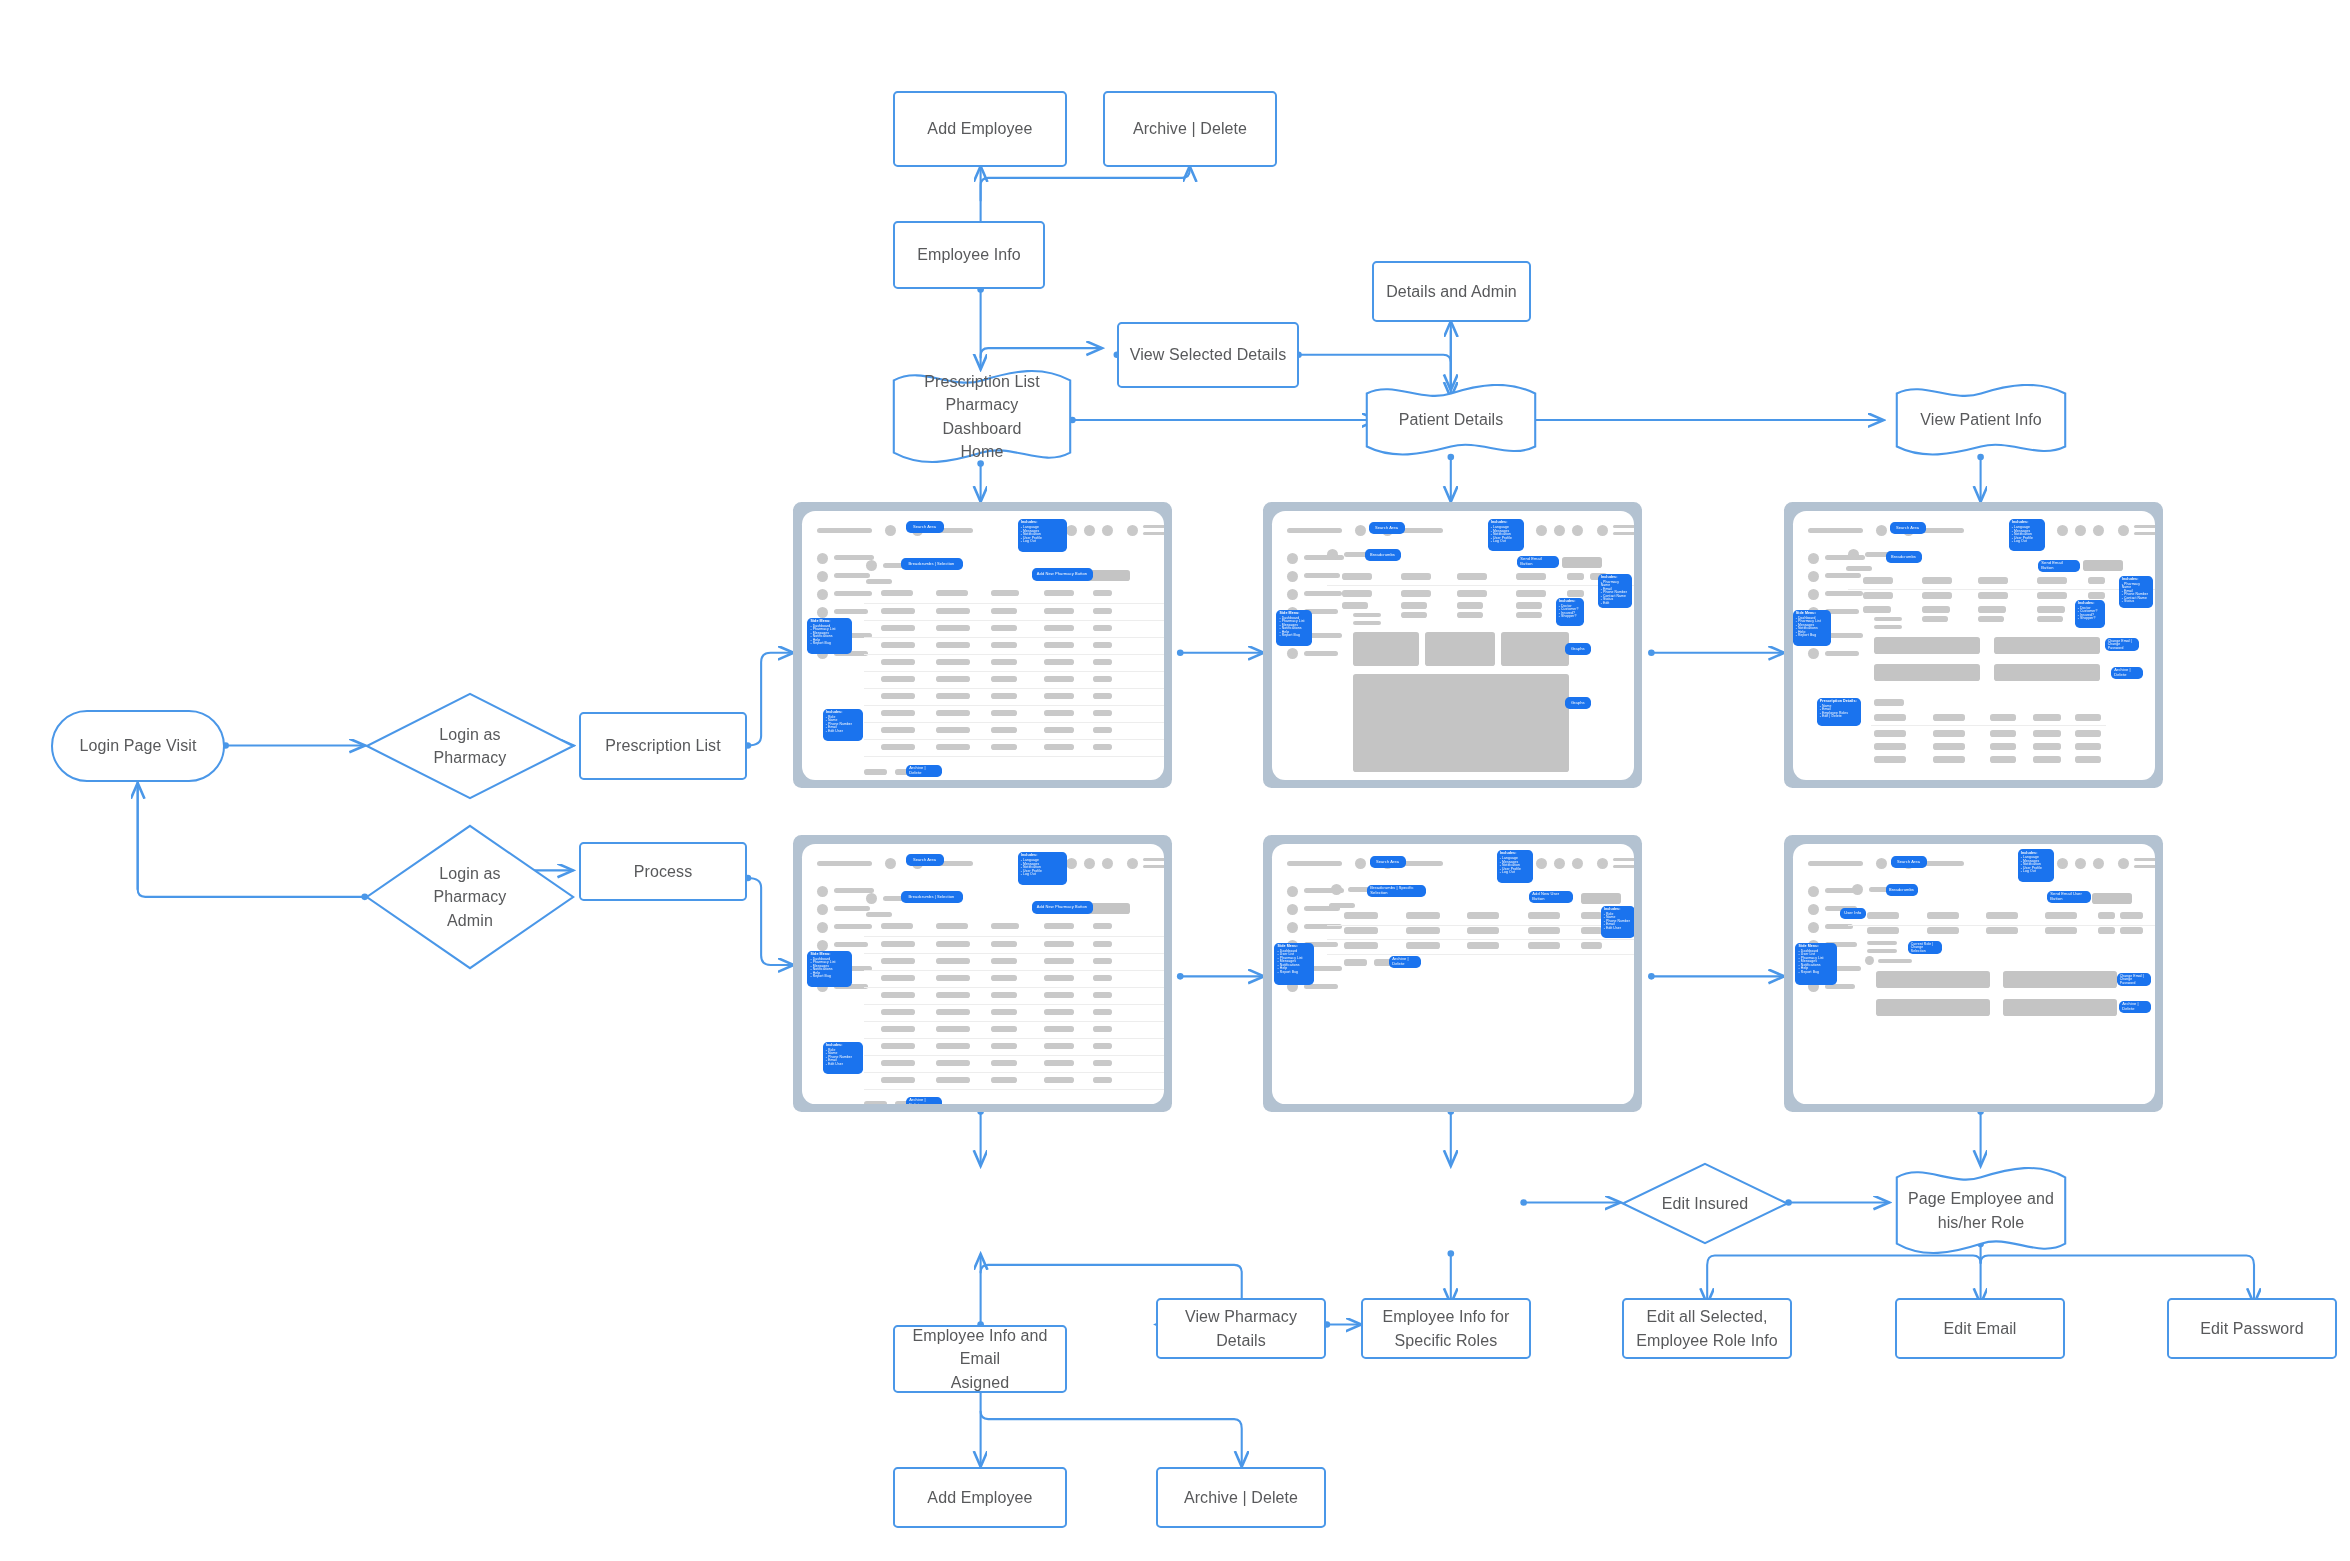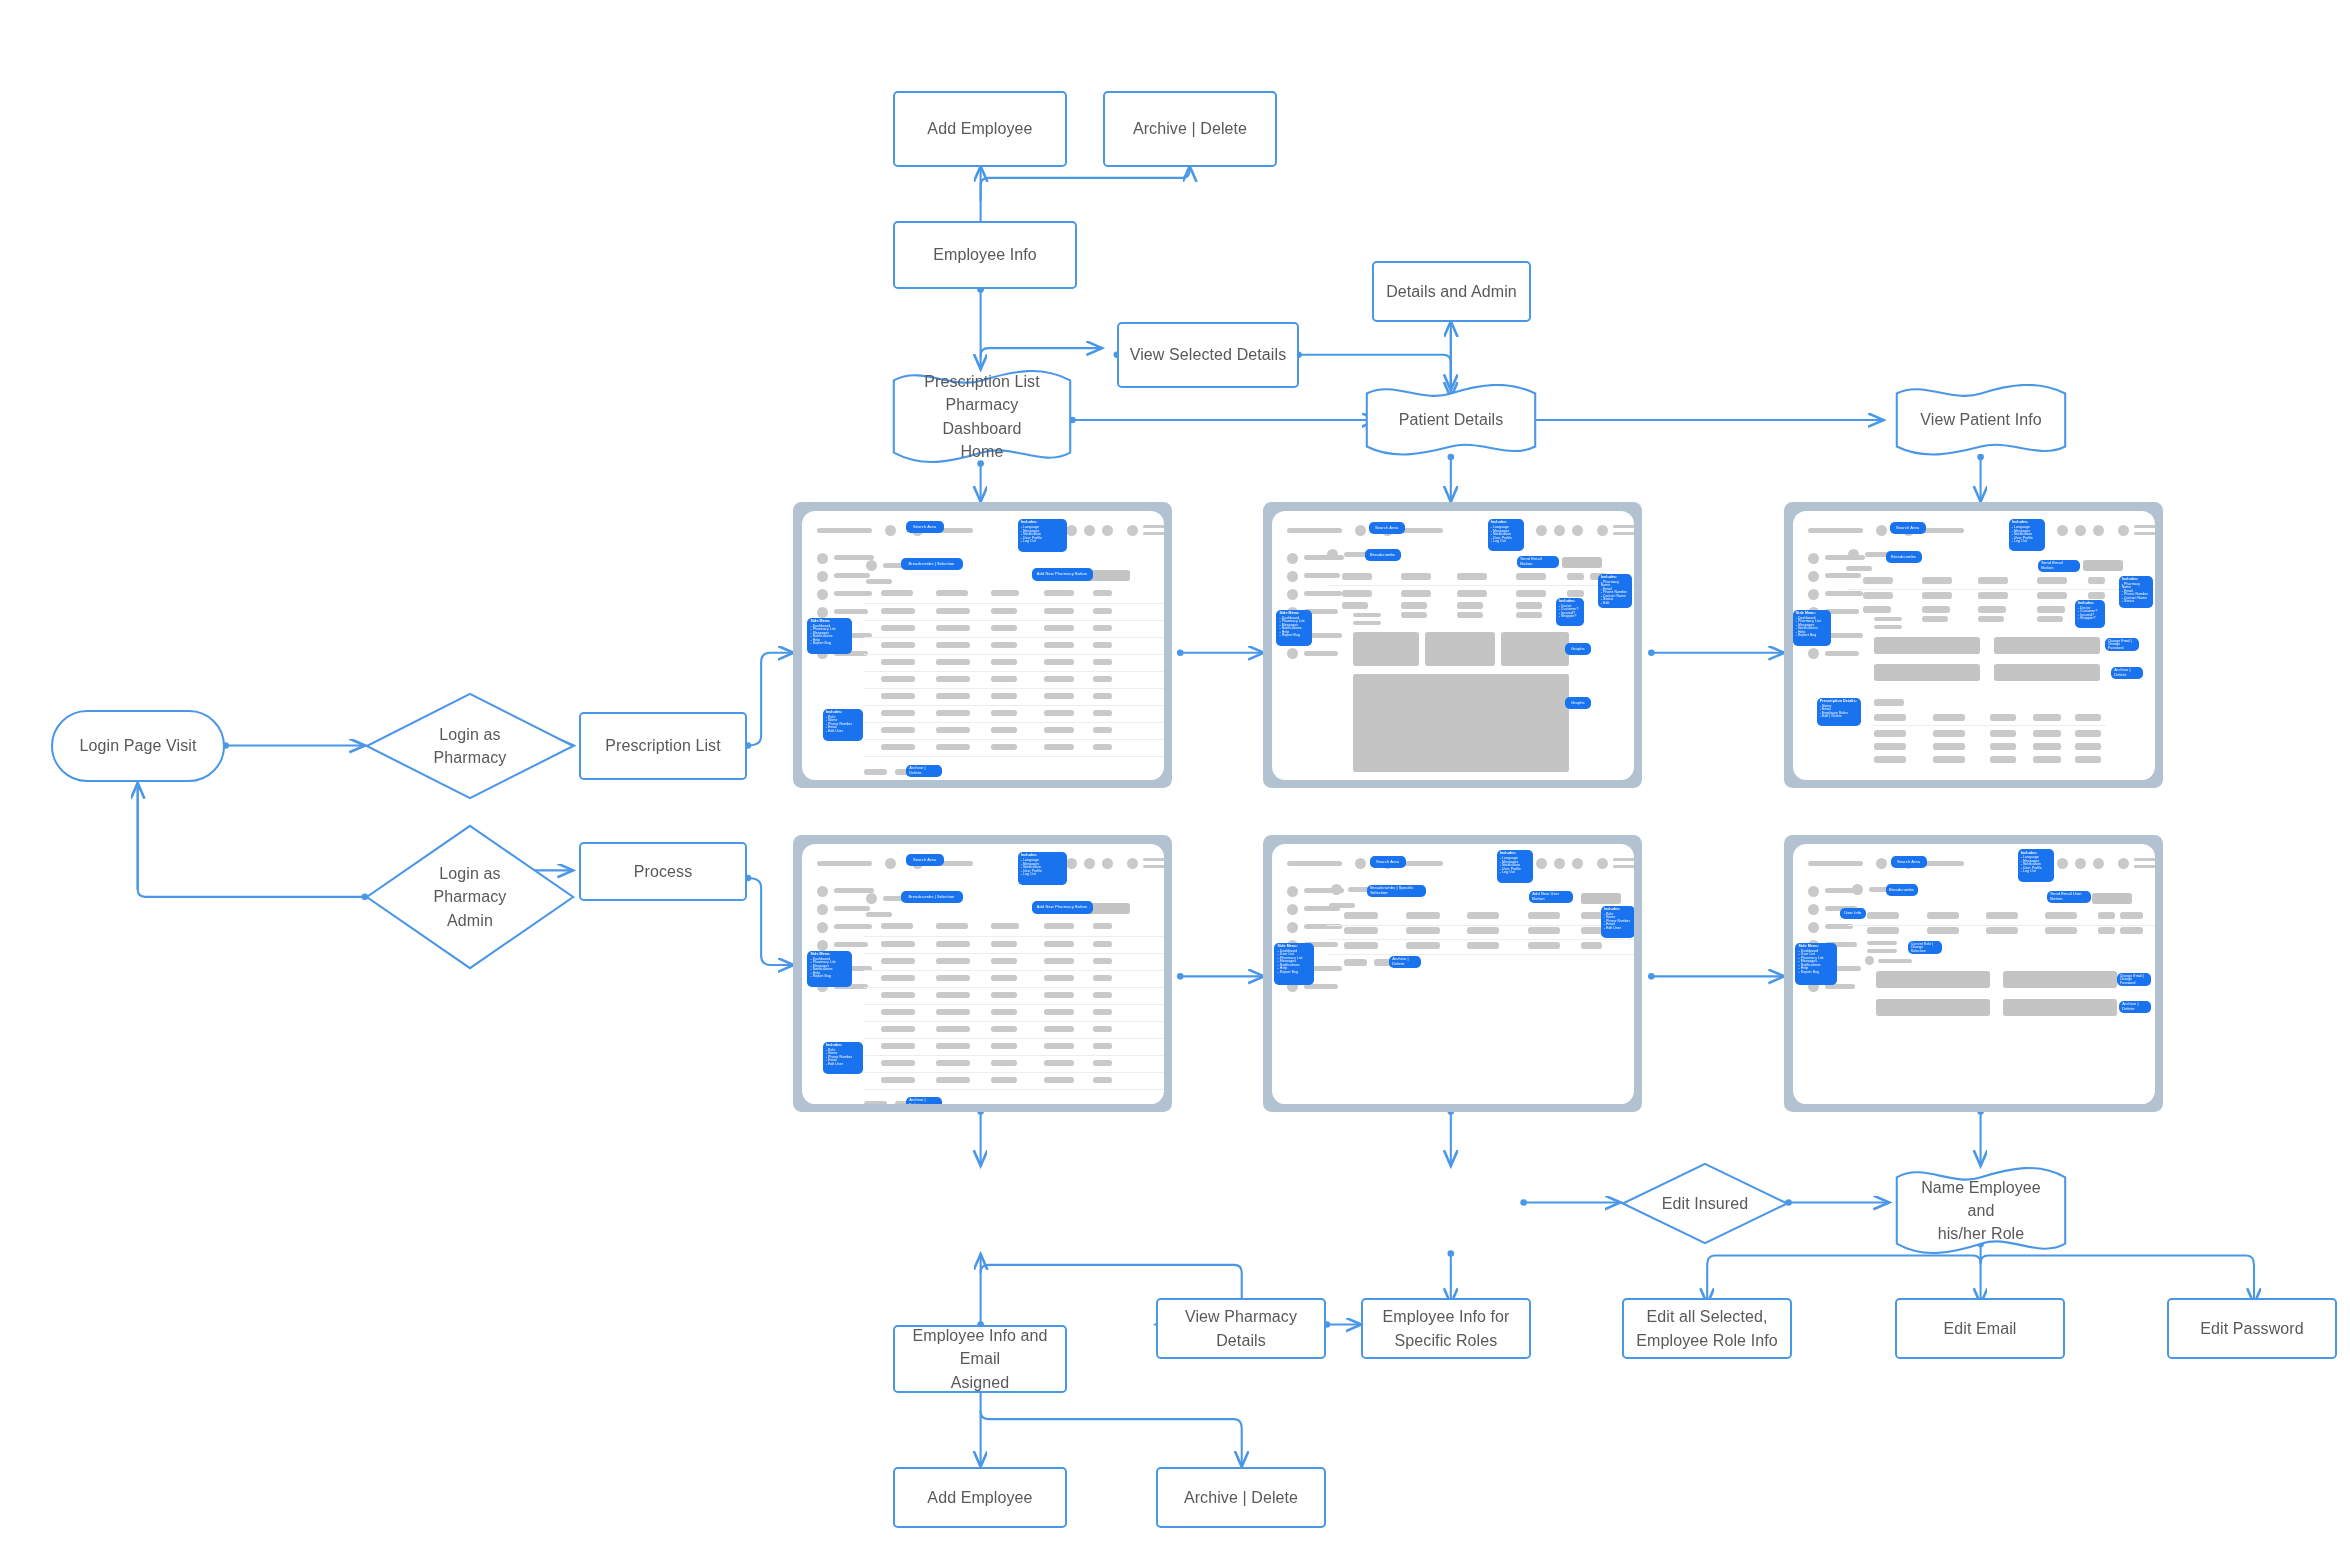--- a/index.html
+++ b/index.html
@@ -148,21 +148,21 @@
   </svg>
 
   <div class="node rect" style="left:893px;top:91px;width:174px;height:76px;">
     <span>Add Employee</span>
   </div>
 
   <div class="node rect" style="left:1103px;top:91px;width:174px;height:76px;">
     <span>Archive | Delete</span>
   </div>
 
-  <div class="node rect" style="left:893px;top:221px;width:184px;height:68px;">
+  <div class="node rect" style="left:893px;top:221px;width:152px;height:68px;">
     <span>Employee Info</span>
   </div>
 
   <div class="node rect" style="left:1372px;top:261px;width:159px;height:61px;">
     <span>Details and Admin</span>
   </div>
 
   <div class="node rect" style="left:1117px;top:322px;width:182px;height:66px;">
     <span>View Selected Details</span>
   </div>
@@ -821,21 +821,21 @@
     <svg class="diasvg" viewBox="0 0 180 90" preserveAspectRatio="none">
       <path d="M90,3 L177,45 L90,87 L3,45 Z" fill="#fff" stroke="#4a97e8" stroke-width="2.2"></path>
     </svg>
     <span class="dialbl">Edit Insured</span>
   </div>
 
   <div class="node doc" style="left:1893px;top:1166px;width:176px;height:89px;">
     <svg class="docsvg" viewBox="0 0 186 94" preserveAspectRatio="none">
       <path d="M4,12 C32,-4 62,22 93,12 C124,2 154,-4 182,12 L182,82 C154,98 124,72 93,82 C62,92 32,98 4,82 Z" fill="#fff" stroke="#4a97e8" stroke-width="2.2"></path>
     </svg>
-    <span class="doclbl" style="white-space:pre-line">Name Employee and
+    <span class="doclbl" style="white-space:pre-line">Page Employee and
 his/her Role</span>
   </div>
 
   <div class="node rect" style="left:893px;top:1325px;width:174px;height:68px;">
     <span style="white-space:pre-line">Employee Info and Email
 Asigned</span>
   </div>
 
   <div class="node rect" style="left:1156px;top:1298px;width:170px;height:61px;">
     <span>View Pharmacy Details</span>

